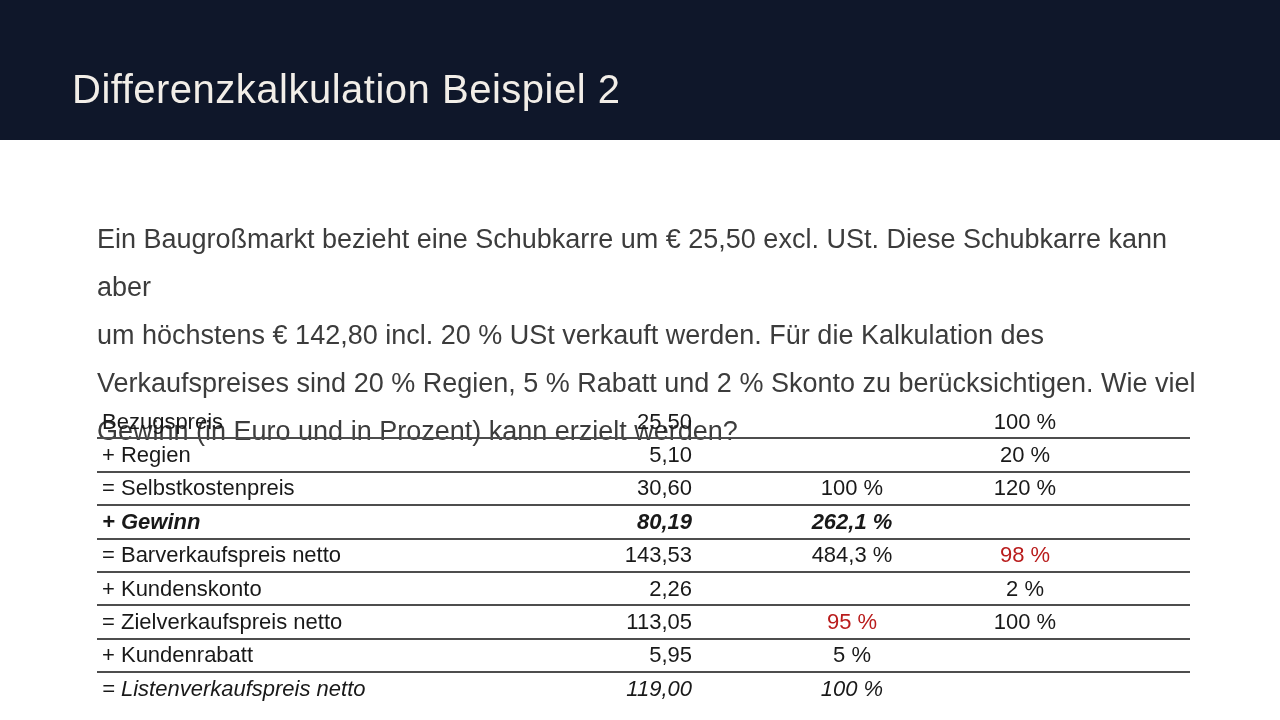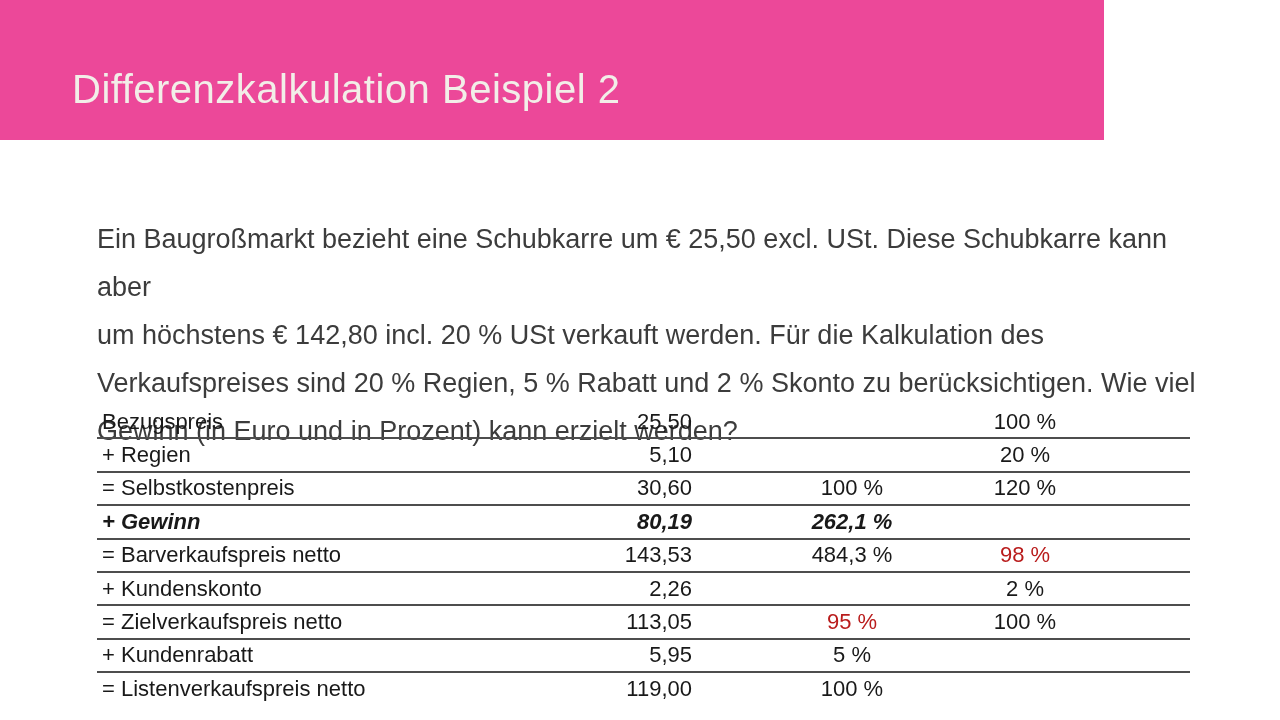--- a/index.html
+++ b/index.html
@@ -7,22 +7,22 @@
     width: 1280px; height: 720px;
     overflow: hidden;
     background: #ffffff;
     font-family: "Liberation Sans", sans-serif;
   }
   .slide { position: relative; width: 1280px; height: 720px; background: #ffffff; }
 
   
   .title-bar {
     position: absolute; left: 0; top: 0;
-    width: 1104px; height: 140px;
-    background: #ec4899;
+    width: 1280px; height: 140px;
+    background: #0f172a;
     text-align: center;
   }
   .title-bar h1 {
     position: absolute; left: 72px; top: 67px;
     margin: 0;
     font-size: 40px; font-weight: 400;
     letter-spacing: 0.5px;
     color: #f2eee8;
   }
 
@@ -40,21 +40,21 @@
     width: 1093px;
     font-size: 22px; color: #191919;
   }
   .trow {
     display: grid;
     grid-template-columns: 445px 150px 80px 160px 186px 1fr;
     align-items: center;
     height: 31.4px;
     border-bottom: 2px solid #4d4d4d;
   }
-  .trow:last-child { border-bottom: none; }
+  .trow:last-child { border-bottom: none; font-style: italic; }
   .trow .cell { white-space: nowrap; overflow: visible; }
   .trow .cell:nth-child(1) { grid-column: 1; text-align: left; padding-left: 5px; }
   .trow .cell:nth-child(2) { grid-column: 2; text-align: right; }
   .trow .cell:nth-child(3) { grid-column: 4; text-align: center; }
   .trow .cell:nth-child(4) { grid-column: 5; text-align: center; }
   .trow.emph { font-weight: bold; font-style: italic; }
   .cell.red { color: #b91c1c; }
 </style>
 </head>
 <body>

